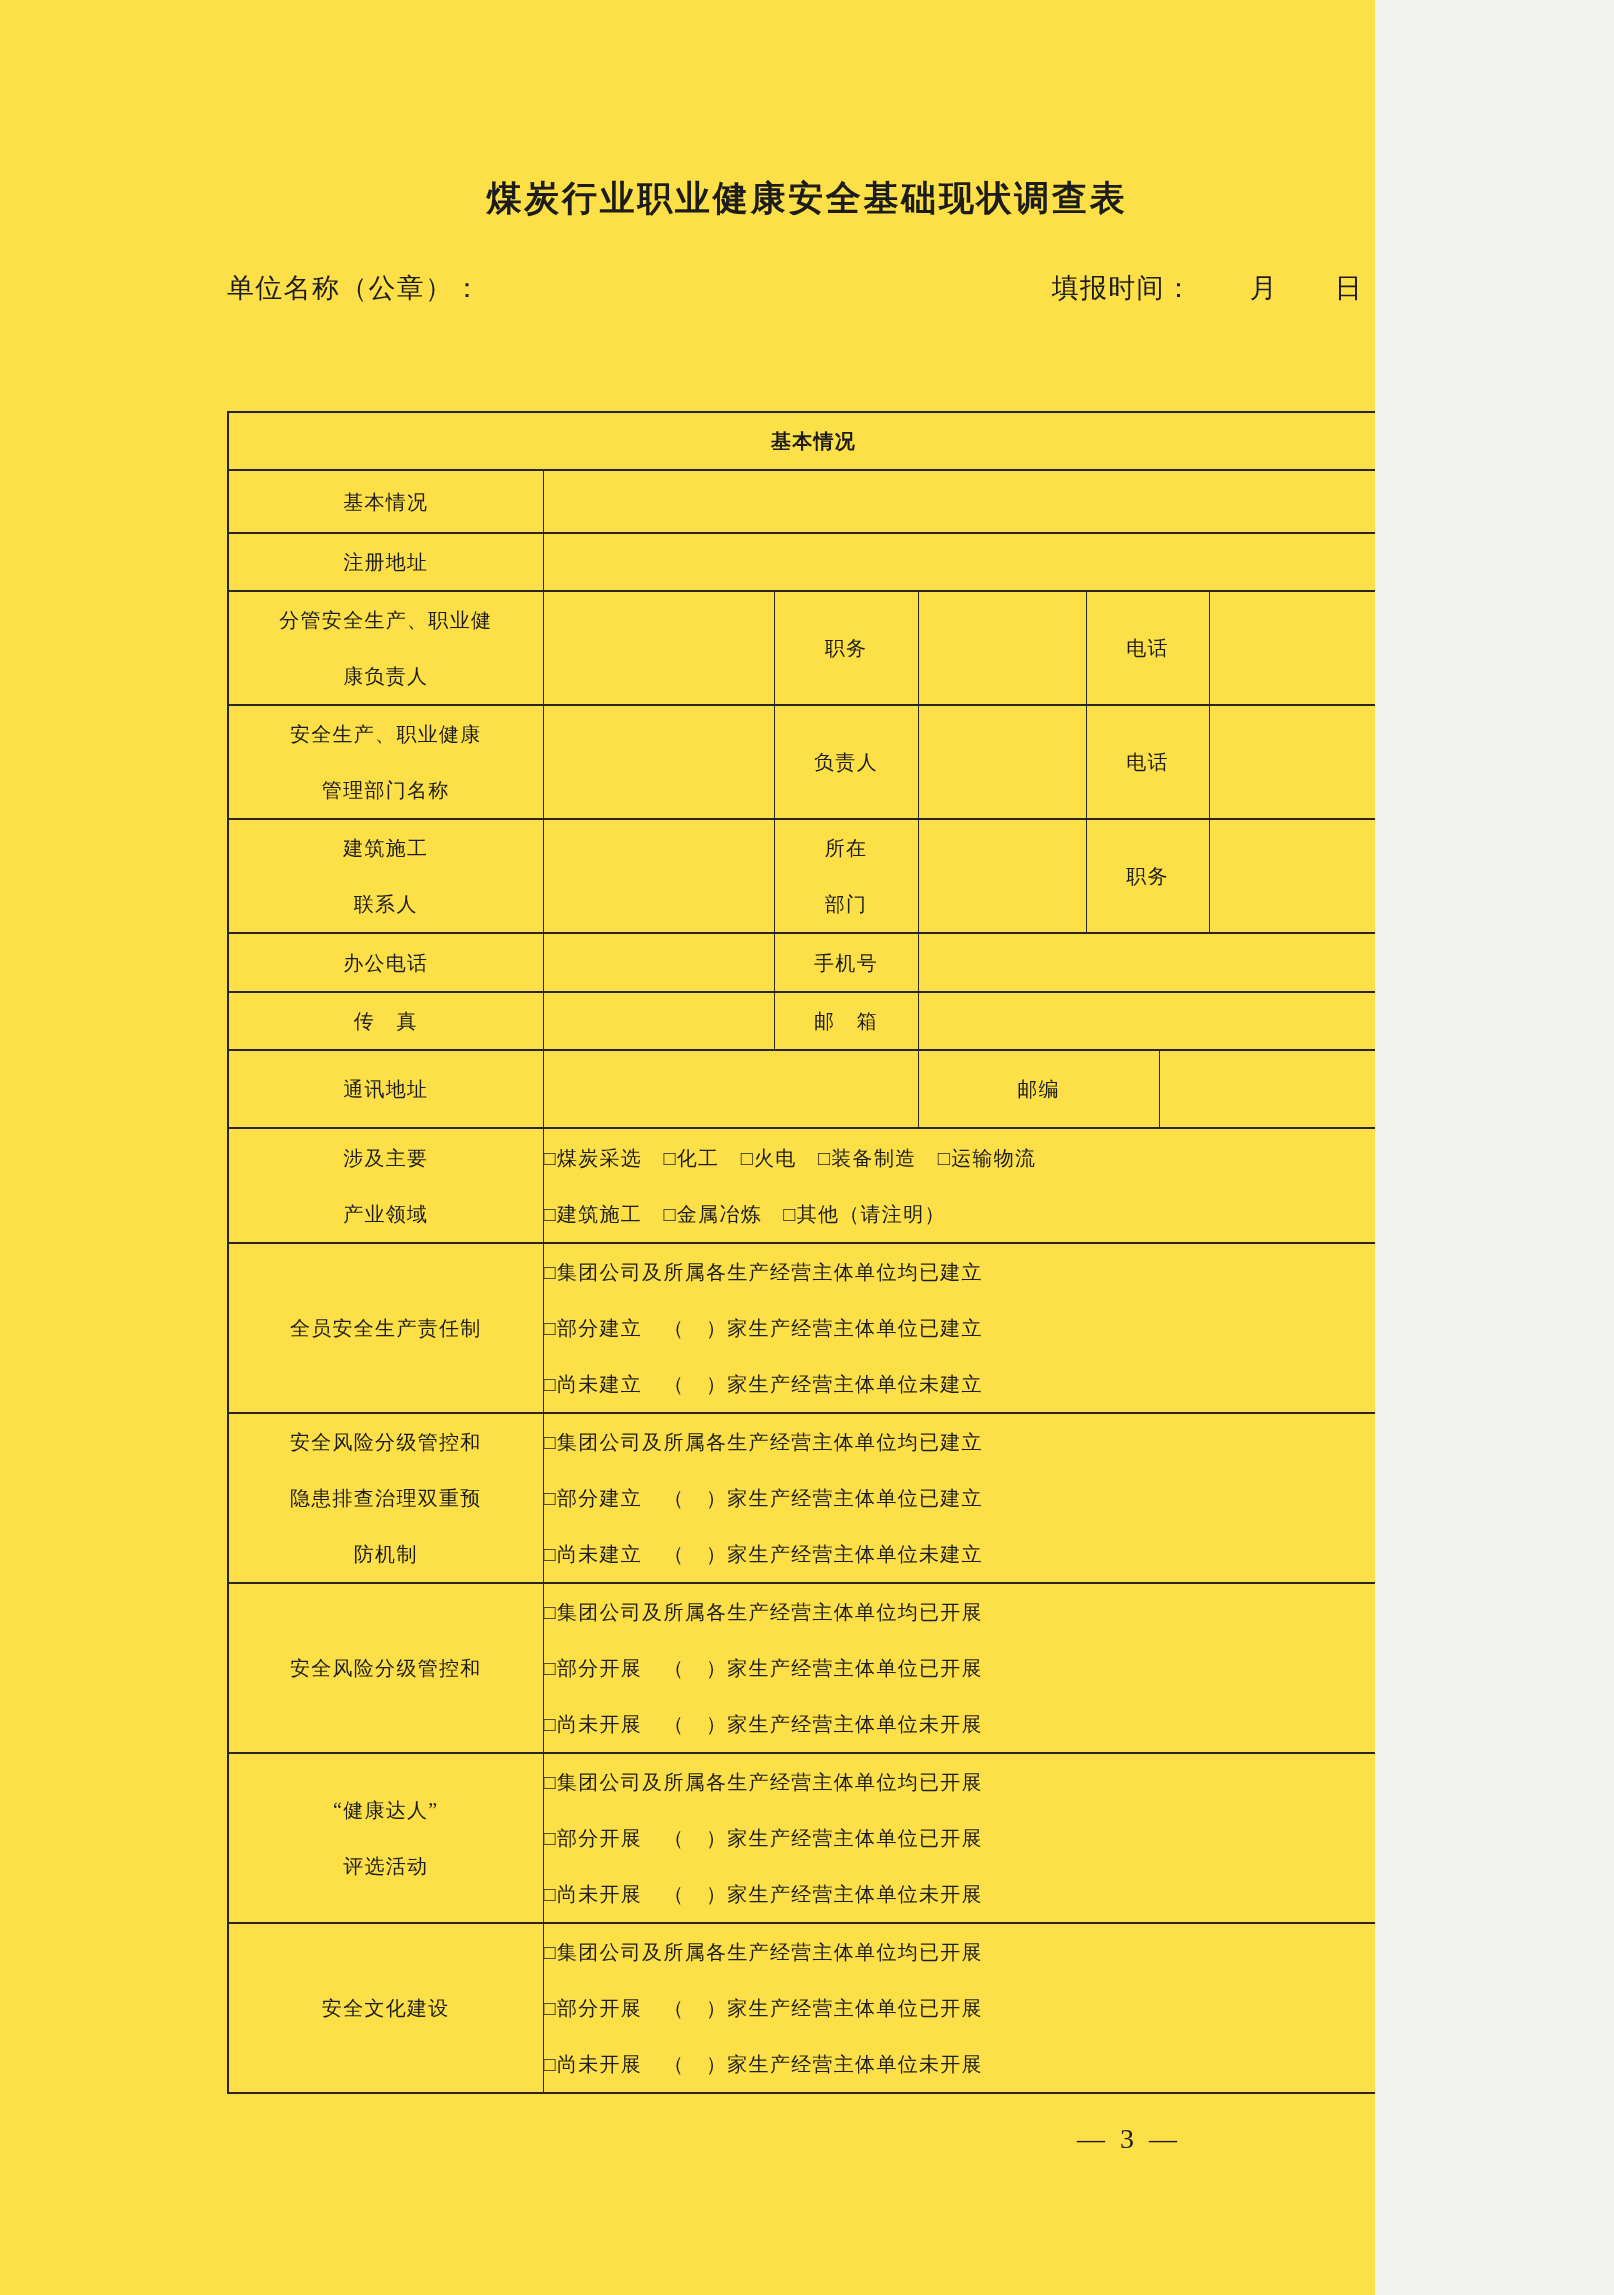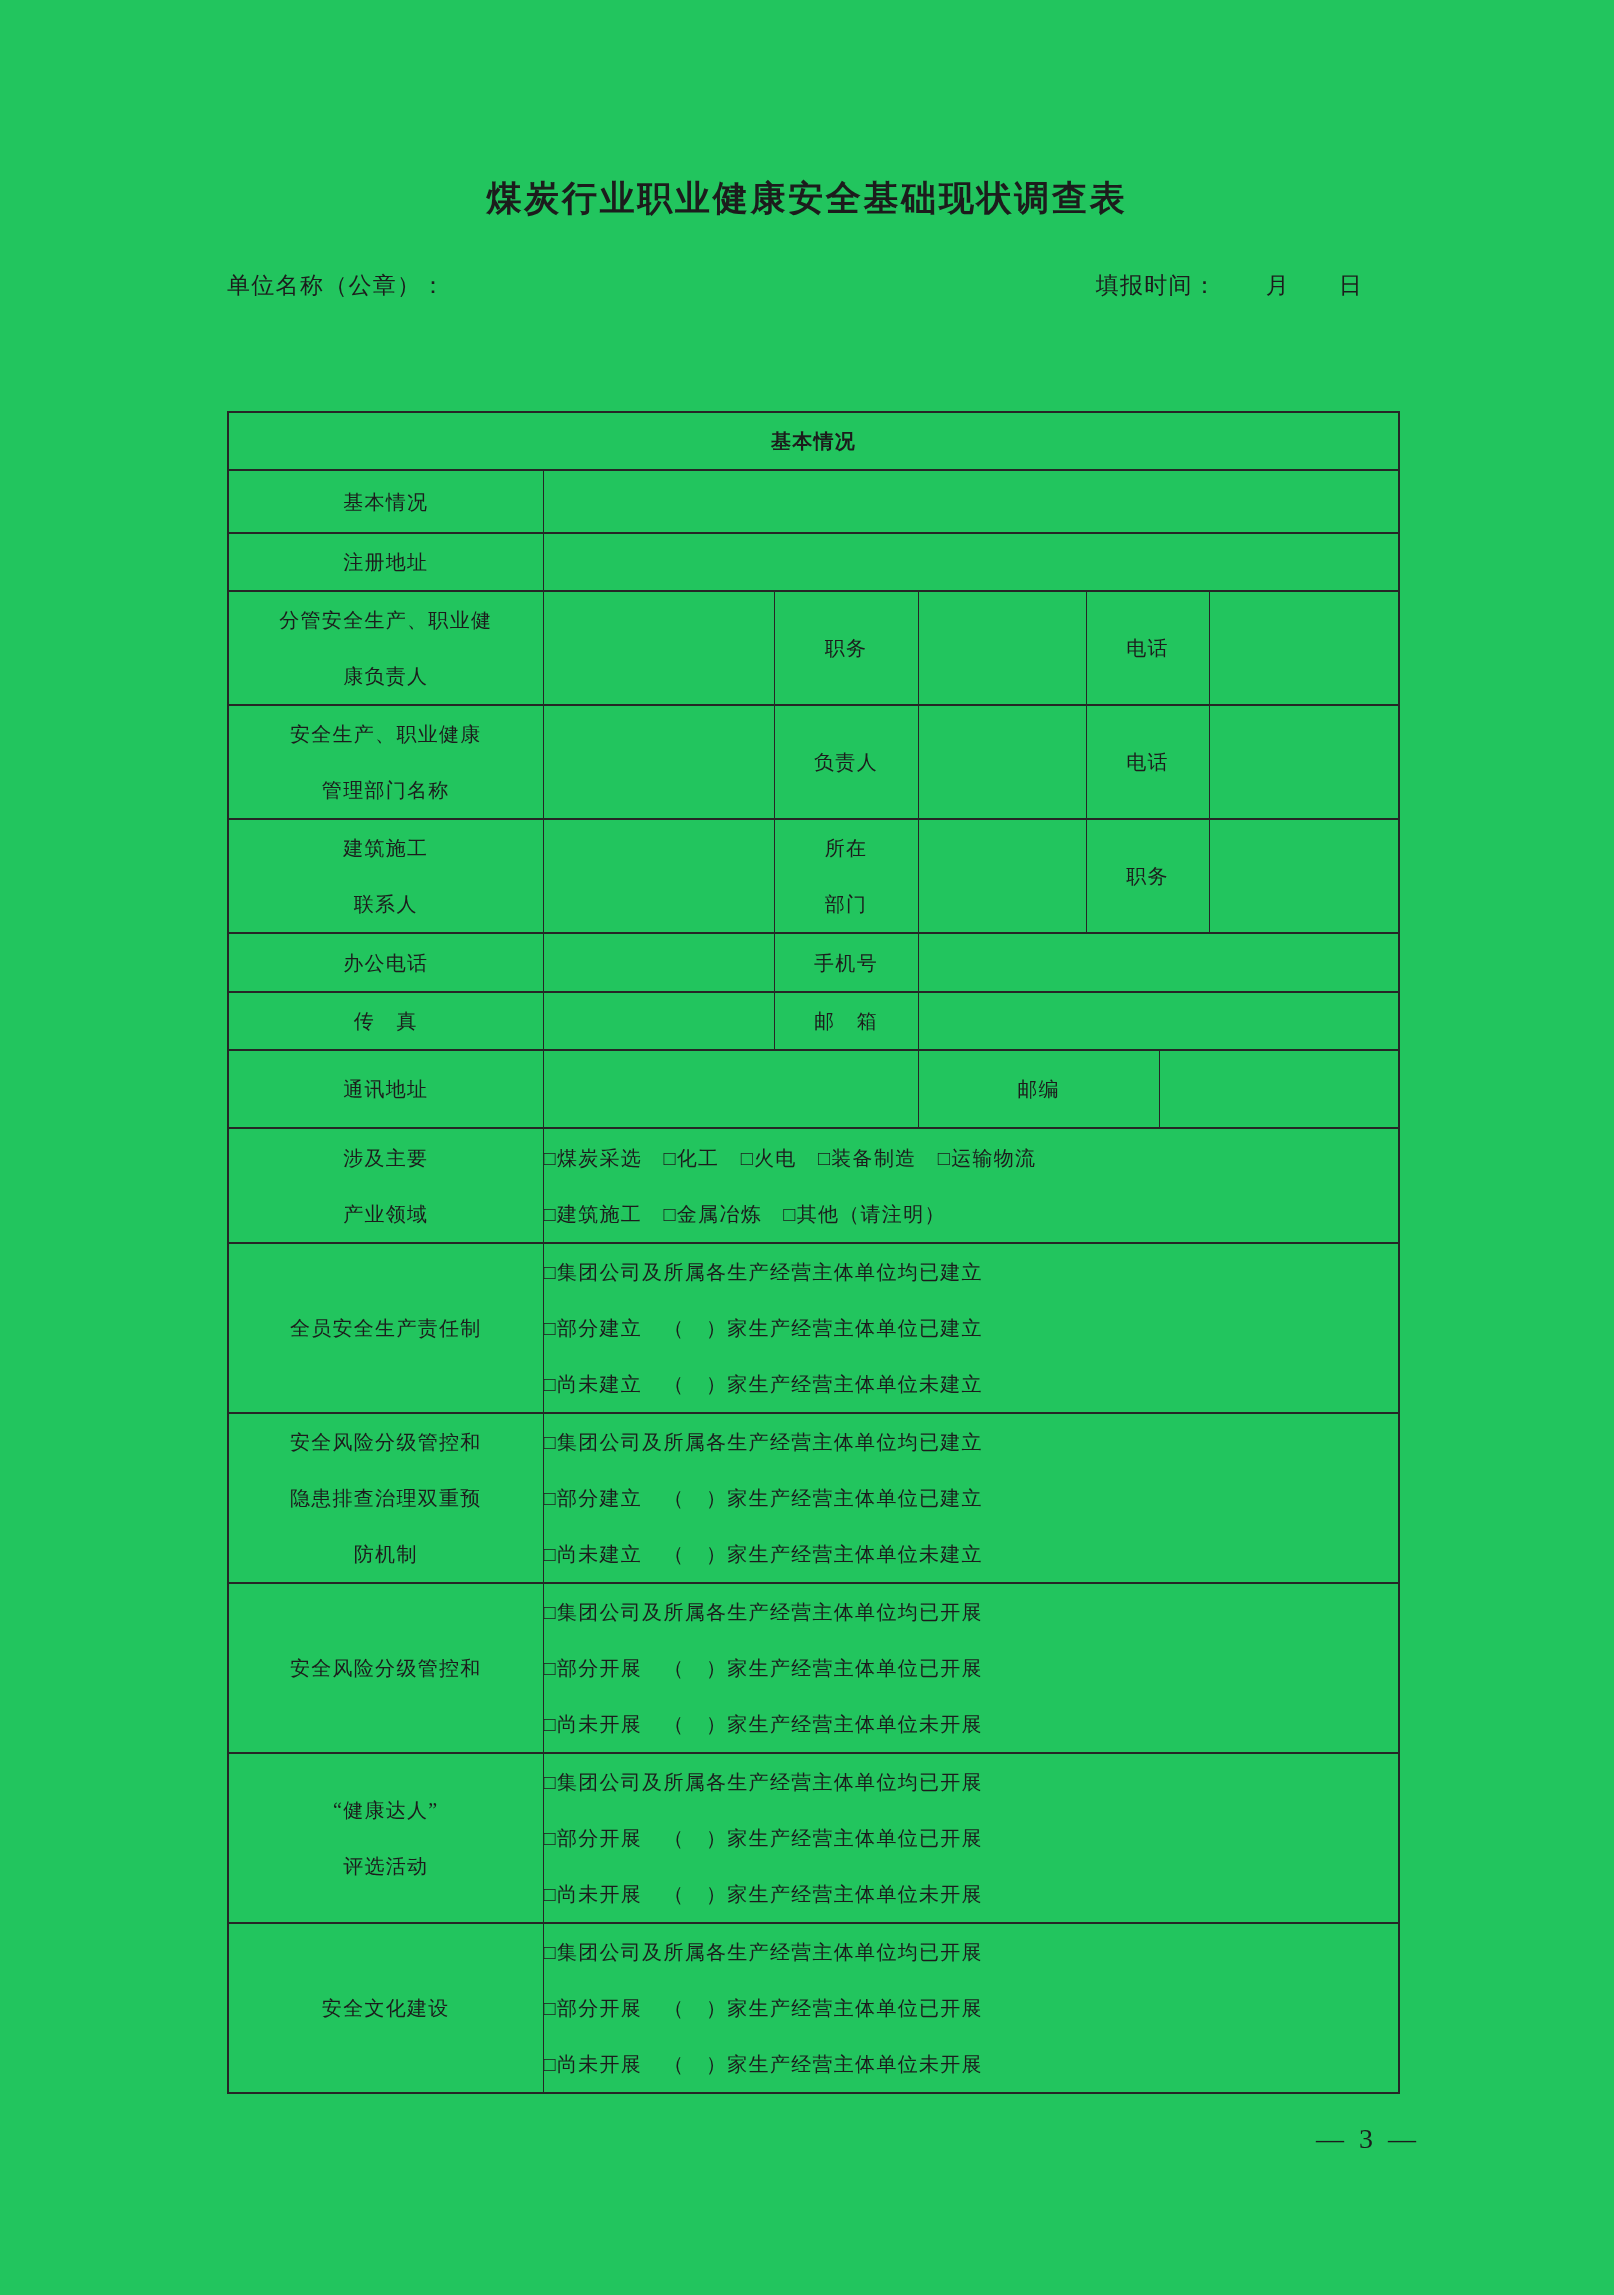--- a/index.html
+++ b/index.html
@@ -4,33 +4,33 @@
 <style>
   html,body{margin:0;padding:0;}
   body{
     width:1614px;height:2295px;
     background:#f2f2f0;
     font-family:"Liberation Serif","DejaVu Serif",serif;
     color:#1c1c1c;
   }
   .page{
     position:relative;
-    width:1614px;height:2295px;
-    background:#22c55e;
+    width:1375px;height:2295px;
+    background:#fde047;
     overflow:hidden;
   }
   .doc-title{
     position:absolute;
     top:178px;left:0;width:1614px;
     text-align:center;
     font-size:35px;font-weight:bold;
     letter-spacing:2.7px;
     line-height:41px;
   }
-  .info-line{position:absolute;top:270px;left:0;width:1614px;height:37px;font-size:23px;}
+  .info-line{position:absolute;top:270px;left:0;width:1614px;height:37px;font-size:27px;}
   .unit-seal{position:absolute;left:227px;top:0;letter-spacing:1.3px;}
   .report-time{position:absolute;right:251px;top:0;letter-spacing:1.3px;}
   table.survey{
     position:absolute;
     left:227px;top:411px;
     width:1170px;
     border-collapse:collapse;
     table-layout:fixed;
     border:2.7px solid #262626;
   }

